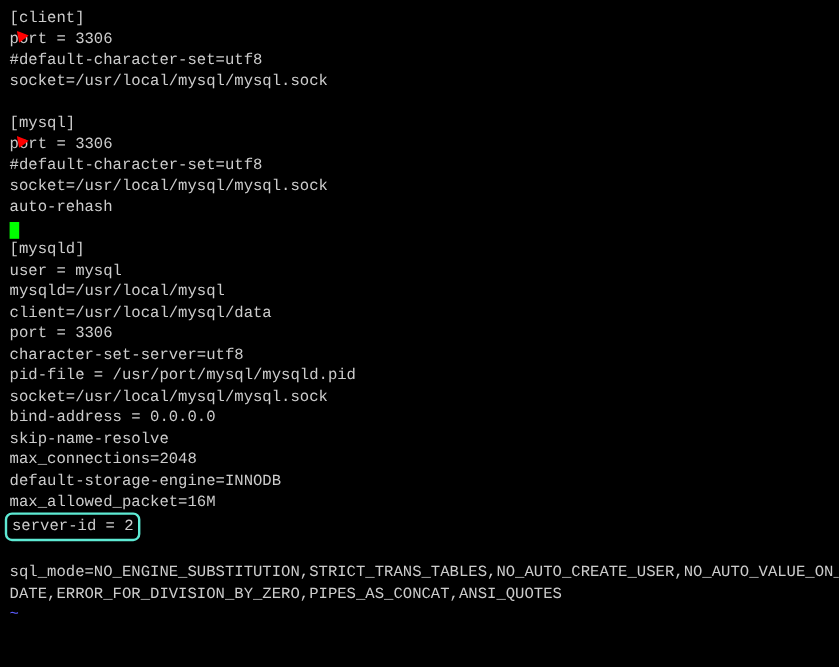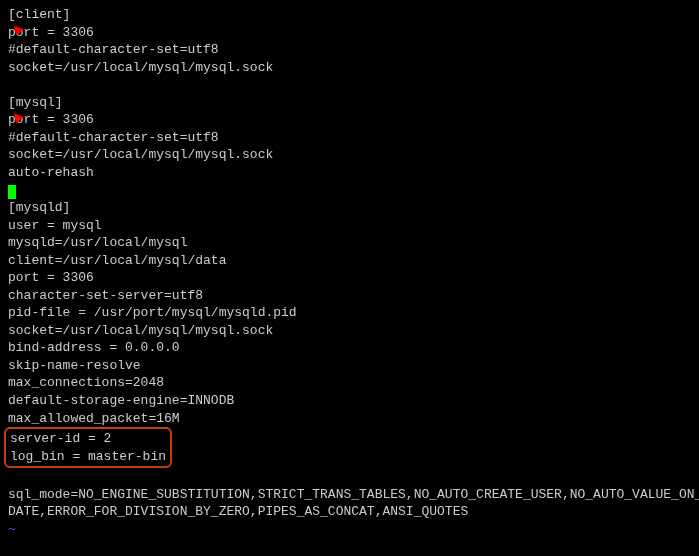--- a/index.html
+++ b/index.html
@@ -40,21 +40,21 @@
       z-index: 1;
     }
     .cursor-block {
       display: inline-block;
       width: 8px;
       height: 14px;
       background: #0f0;
       vertical-align: bottom;
     }
     .highlight-box {
-      border: 2px solid #c2410c;
+      border: 2px solid #5eead4;
       border-radius: 6px;
       padding: 1px 4px;
       display: inline-block;
       margin-left: -4px;
     }
     .vim-tilde {
       color: #5c5cff;
     }
   </style>
 </head>
@@ -81,21 +81,20 @@
 <span class="line">character-set-server=utf8</span>
 <span class="line">pid-file = /usr/port/mysql/mysqld.pid</span>
 <span class="line">socket=/usr/local/mysql/mysql.sock</span>
 <span class="line">bind-address = 0.0.0.0</span>
 <span class="line">skip-name-resolve</span>
 <span class="line">max_connections=2048</span>
 <span class="line">default-storage-engine=INNODB</span>
 <span class="line">max_allowed_packet=16M</span>
 <div class="highlight-box">
 <span class="line">server-id = 2</span>
-<span class="line">log_bin = master-bin</span>
 </div>
 <span class="line">&nbsp;</span>
 <span class="line">sql_mode=NO_ENGINE_SUBSTITUTION,STRICT_TRANS_TABLES,NO_AUTO_CREATE_USER,NO_AUTO_VALUE_ON_ZERO,NO_ZE</span>
 <span class="line">DATE,ERROR_FOR_DIVISION_BY_ZERO,PIPES_AS_CONCAT,ANSI_QUOTES</span>
 <span class="line vim-tilde">~</span>
 
 
 
 
 

